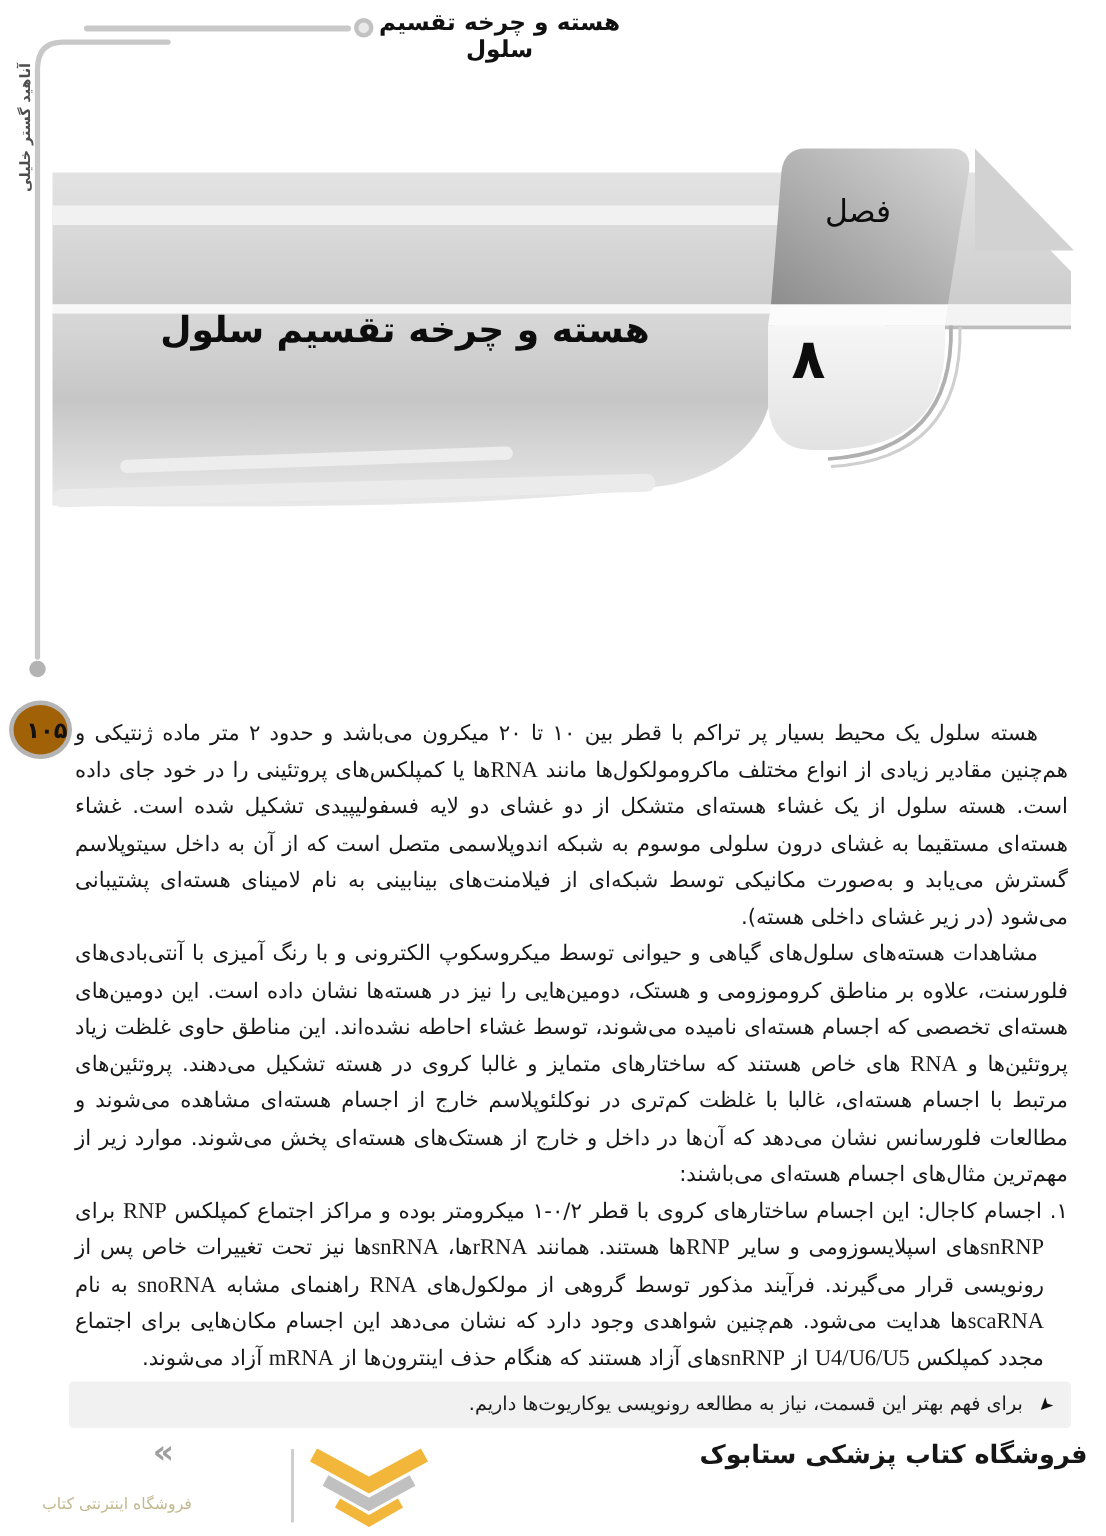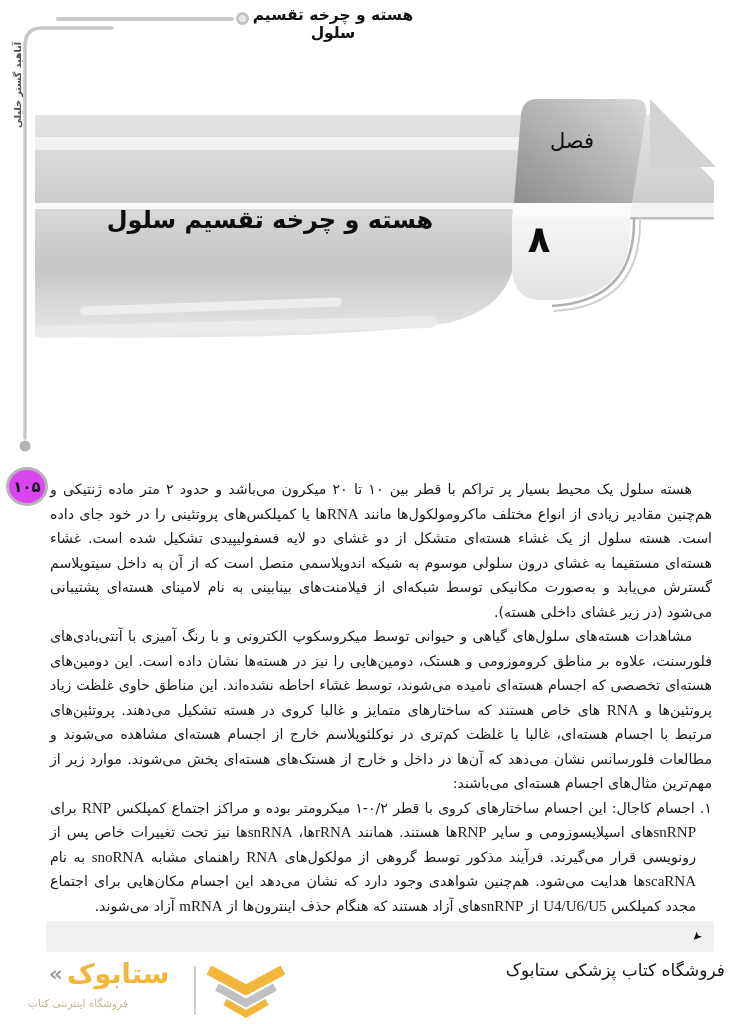--- a/index.html
+++ b/index.html
@@ -24,22 +24,22 @@
   
   .rail-svg { position:absolute; left:0; top:0; }
   .watermark {
     position:absolute; left:12px; top:42px; width:150px; height:16px;
     direction:rtl; text-align:right;
     transform-origin:0 0; transform:rotate(-90deg) translateX(-150px);
     font-size:9.5px; font-weight:bold; color:#4d4d4d; white-space:nowrap;
   }
   .page-badge {
     position:absolute; left:6px; top:467px; width:42px; height:39px;
-    border-radius:50%; background:#d946ef; border:3px solid #b4b4b4;
-    display:flex; align-items:center; justify-content:center;
+    border-radius:50%; background:#a16207; border:3px solid #b4b4b4;
+    display:flex; align-items:center; justify-content:flex-end;
     font-size:15px; font-weight:bold; color:#111;
   }
 
   
   .banner-svg { position:absolute; left:0; top:95px; }
   .chapter-label { position:absolute; left:524px; top:129px; width:96px;
     text-align:center; font-size:21px; font-weight:normal; color:#0d0d0d; direction:rtl; }
   .chapter-number { position:absolute; left:498px; top:218px; width:82px;
     text-align:center; font-size:37px; font-weight:bold; color:#0d0d0d; direction:rtl; }
   .chapter-title { position:absolute; left:66px; top:206px; width:408px;
@@ -63,21 +63,21 @@
     background:#f1f1f1; border-radius:3px;
     display:flex; flex-direction:row-reverse; align-items:center;
     padding:0 12px; direction:ltr;
   }
   .footnote-marker { display:inline-block; font-size:12px; color:#111;
     transform:rotate(135deg); margin-left:10px; }
   .footnote-text { direction:rtl; font-size:12.8px; color:#1a1a1a; }
 
   
   .store-title { position:absolute; right:12px; top:960px; width:420px;
-    direction:rtl; text-align:right; font-size:17px; font-weight:normal; color:#161616; }
+    direction:rtl; text-align:right; font-size:17px; font-weight:bold; color:#161616; }
   .store-url { position:absolute; right:6px; top:984px; width:430px;
     direction:ltr; text-align:right; font-size:20px; font-weight:bold;
     letter-spacing:7px; color:#161616; white-space:nowrap;margin-top:44px; }
   .store-url .accent { color:var(--yellow); }
 
   .logo-emblem { position:absolute; left:204px; top:962px; }
   .logo-divider { position:absolute; left:194px; top:966px; width:2px; height:49px; background:#cfcfcf; }
   .logo-wordmark-row { position:absolute; left:28px; top:958px; width:162px;
     display:flex; direction:ltr; align-items:center; justify-content:center; gap:4px; }
   .logo-quote { font-size:22px; font-weight:bold; color:var(--gray); line-height:1; }
@@ -144,30 +144,30 @@
 <div class="chapter-title">هسته و چرخه تقسیم سلول</div>
 
 <div class="body-text" id="body-text">
     <p class="para"><span>هسته سلول یک محیط بسیار پر تراکم با قطر بین ۱۰ تا ۲۰ میکرون می‌باشد و حدود ۲ متر ماده ژنتیکی و هم‌چنین مقادیر زیادی از انواع مختلف ماکرومولکول‌ها مانند </span><span class="latin">RNA</span><span>ها یا کمپلکس‌های پروتئینی را در خود جای داده است. هسته سلول از یک غشاء هسته‌ای متشکل از دو غشای دو لایه فسفولیپیدی تشکیل شده است. غشاء هسته‌ای مستقیما به غشای درون سلولی موسوم به شبکه اندوپلاسمی متصل است که از آن به داخل سیتوپلاسم گسترش می‌یابد و به‌صورت مکانیکی توسط شبکه‌ای از فیلامنت‌های بینابینی به نام لامینای هسته‌ای پشتیبانی می‌شود (در زیر غشای داخلی هسته).</span></p>
     <p class="para"><span>مشاهدات هسته‌های سلول‌های گیاهی و حیوانی توسط میکروسکوپ الکترونی و با رنگ آمیزی با آنتی‌بادی‌های فلورسنت، علاوه بر مناطق کروموزومی و هستک، دومین‌هایی را نیز در هسته‌ها نشان داده است. این دومین‌های هسته‌ای تخصصی که اجسام هسته‌ای نامیده می‌شوند، توسط غشاء احاطه نشده‌اند. این مناطق حاوی غلظت زیاد پروتئین‌ها و </span><span class="latin">RNA</span><span> های خاص هستند که ساختارهای متمایز و غالبا کروی در هسته تشکیل می‌دهند. پروتئین‌های مرتبط با اجسام هسته‌ای، غالبا با غلظت کم‌تری در نوکلئوپلاسم خارج از اجسام هسته‌ای مشاهده می‌شوند و مطالعات فلورسانس نشان می‌دهد که آن‌ها در داخل و خارج از هستک‌های هسته‌ای پخش می‌شوند. موارد زیر از مهم‌ترین مثال‌های اجسام هسته‌ای می‌باشند:</span></p>
     <p class="item"><span class="bold">۱. اجسام کاجال:</span><span> این اجسام ساختارهای کروی با قطر ۰/۲-۱ میکرومتر بوده و مراکز اجتماع کمپلکس </span><span class="latin">RNP</span><span> برای </span><span class="latin">snRNP</span><span>های اسپلایسوزومی و سایر </span><span class="latin">RNP</span><span>ها هستند. همانند </span><span class="latin">rRNA</span><span>ها، </span><span class="latin">snRNA</span><span>ها نیز تحت تغییرات خاص پس از رونویسی قرار می‌گیرند. فرآیند مذکور توسط گروهی از مولکول‌های </span><span class="latin">RNA</span><span> راهنمای مشابه </span><span class="latin">snoRNA</span><span> به نام </span><span class="latin">scaRNA</span><span>ها هدایت می‌شود. هم‌چنین شواهدی وجود دارد که نشان می‌دهد این اجسام مکان‌هایی برای اجتماع مجدد کمپلکس </span><span class="latin">U4/U6/U5</span><span> از </span><span class="latin">snRNP</span><span>های آزاد هستند که هنگام حذف اینترون‌ها از </span><span class="latin">mRNA</span><span> آزاد می‌شوند.</span></p>
   </div>
 
 <div class="footnote-bar">
   <span class="footnote-marker">➤</span>
+  <span class="footnote-text">برای فهم بهتر این قسمت، نیاز به مطالعه رونویسی یوکاریوت‌ها داریم.</span>
 </div>
 
 <div class="store-title">فروشگاه کتاب پزشکی ستابوک</div>
 <div class="store-url">
   <span>WWW.</span><span class="accent">S</span><span>ETA</span><span class="accent">B</span><span>OOK.COM</span>
 </div>
 
 <svg class="logo-emblem" width="84" height="58" viewBox="0 0 84 58">
   <polyline points="5,8 42,28 79,8" stroke="#F2B63A" stroke-width="10" fill="none"></polyline>
   <polyline points="13,25 42,41 71,25" stroke="#c0c0c0" stroke-width="8" fill="none"></polyline>
   <polyline points="21,40 42,52 63,40" stroke="#F2B63A" stroke-width="7" fill="none"></polyline>
 </svg>
 <div class="logo-divider"></div>
 <div class="logo-wordmark-row">
   <span class="logo-quote">«</span>
-  <span class="logo-wordmark">ستابوک</span>
 </div>
 <div class="logo-tagline">فروشگاه اینترنتی کتاب</div>
 
 </body></html>

